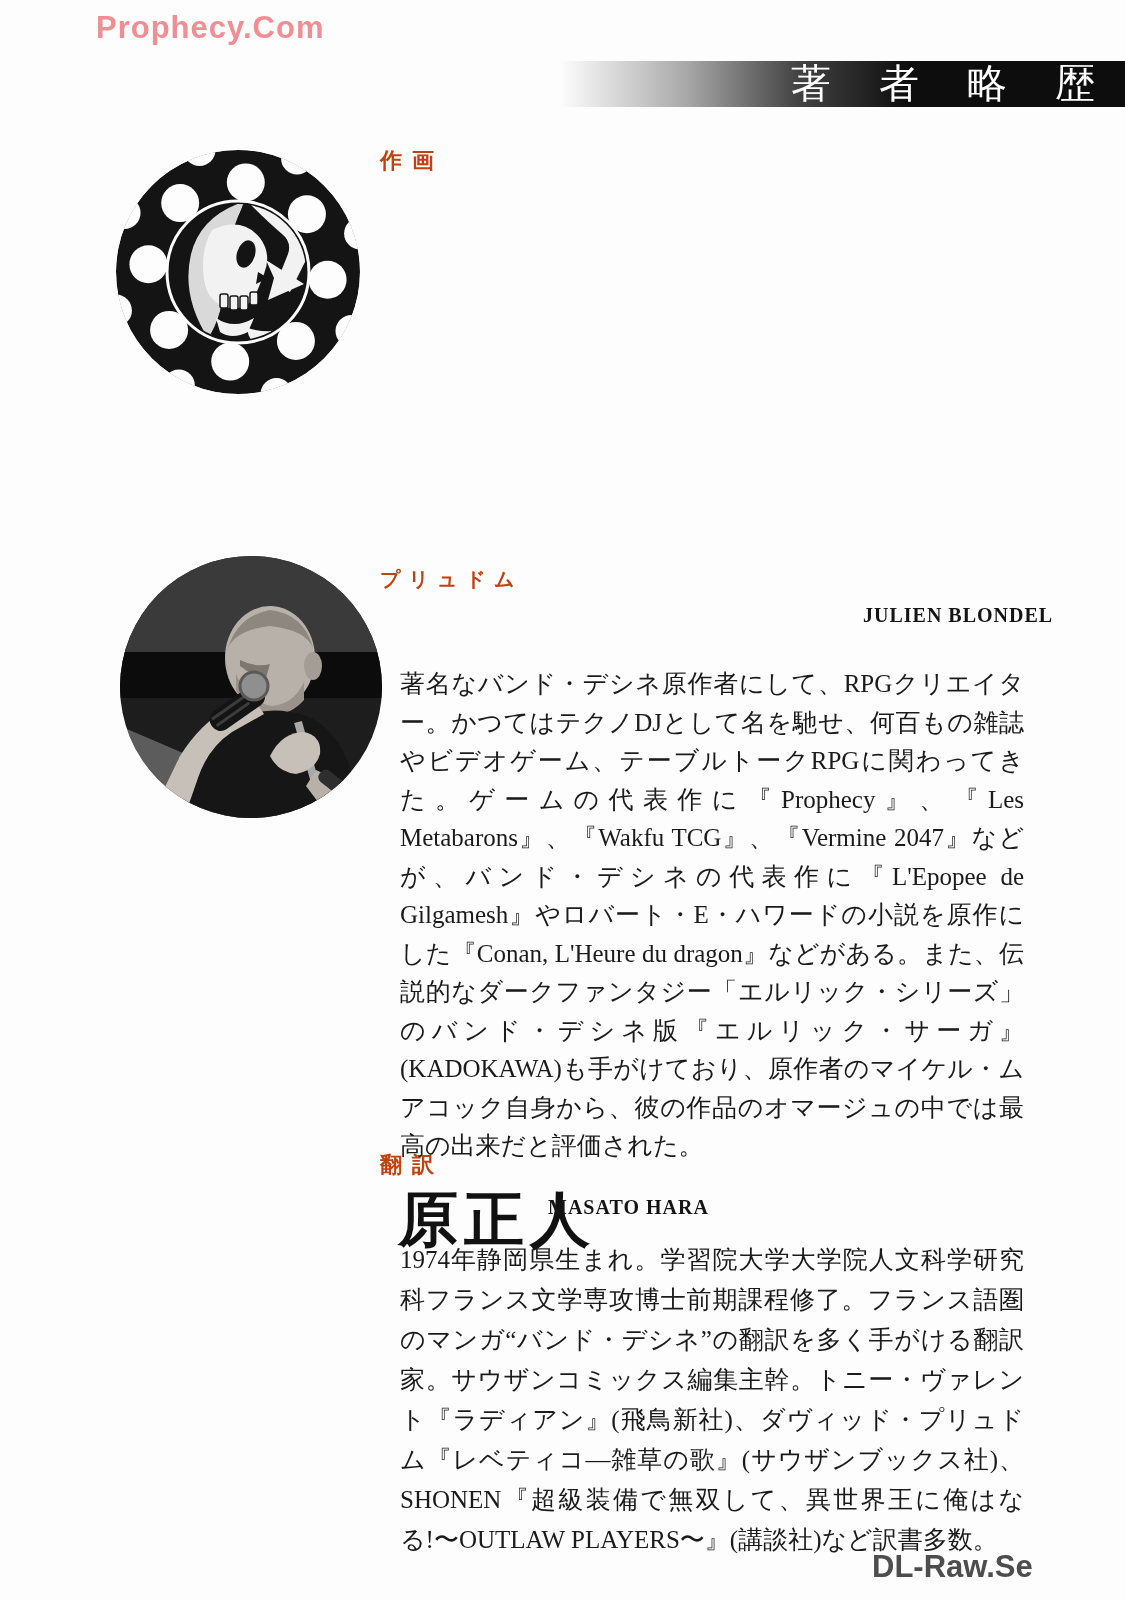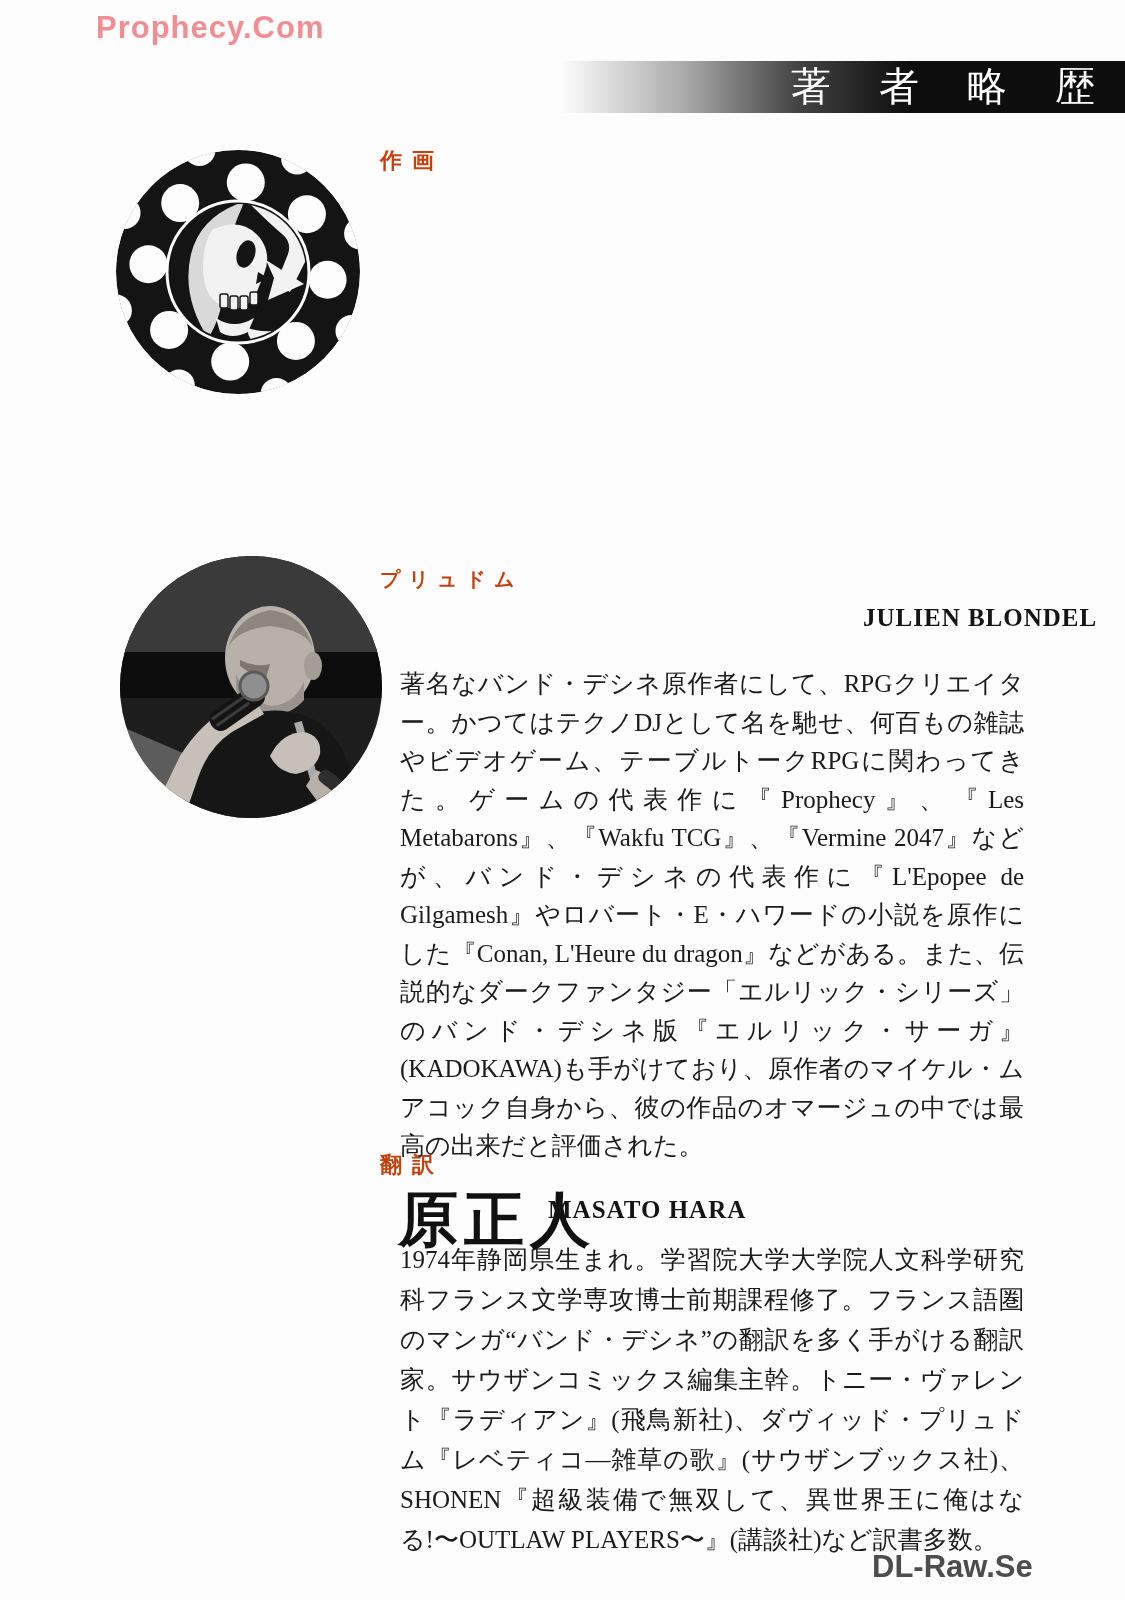--- a/index.html
+++ b/index.html
@@ -22,21 +22,21 @@
     color:#f18e94;
   }
   .wm-bottom{
     position:absolute;left:872px;top:1549px;
     font-family:Liberation Sans, sans-serif;
     font-weight:bold;font-size:31px;
     color:#4d4d4d;
   }
   
   .header-bar{
-    position:absolute;top:61px;left:560px;right:0;height:52px;
+    position:absolute;top:61px;left:560px;right:0;height:46px;
     background:linear-gradient(to right,
       rgba(15,15,15,0) 0%,
       rgba(15,15,15,0.35) 22%,
       rgba(15,15,15,0.78) 42%,
       #0d0d0d 62%);
     display:flex;align-items:center;justify-content:flex-end;
   }
   .header-title{
     color:#ffffff;
     font-size:40px;
@@ -68,21 +68,21 @@
     color:#111;
     font-family:"Liberation Serif","DejaVu Serif",serif;
   }
   .name-ja.gothic{
     font-family:Liberation Sans, sans-serif;
     font-size:60px;letter-spacing:6px;
   }
   .name-latin-small{
     position:absolute;
     font-family:"Liberation Serif","DejaVu Serif",serif;
-    font-weight:600;font-size:25px;letter-spacing:1px;
+    font-weight:600;font-size:20px;letter-spacing:1px;
     color:#141414;
   }
   .bio{
     position:absolute;left:400px;width:624px;
     font-size:25px;line-height:38.5px;
     text-align:justify;
     color:#1b1b1b;
     margin:0;
   }
   .bio-3{line-height:40px;}

